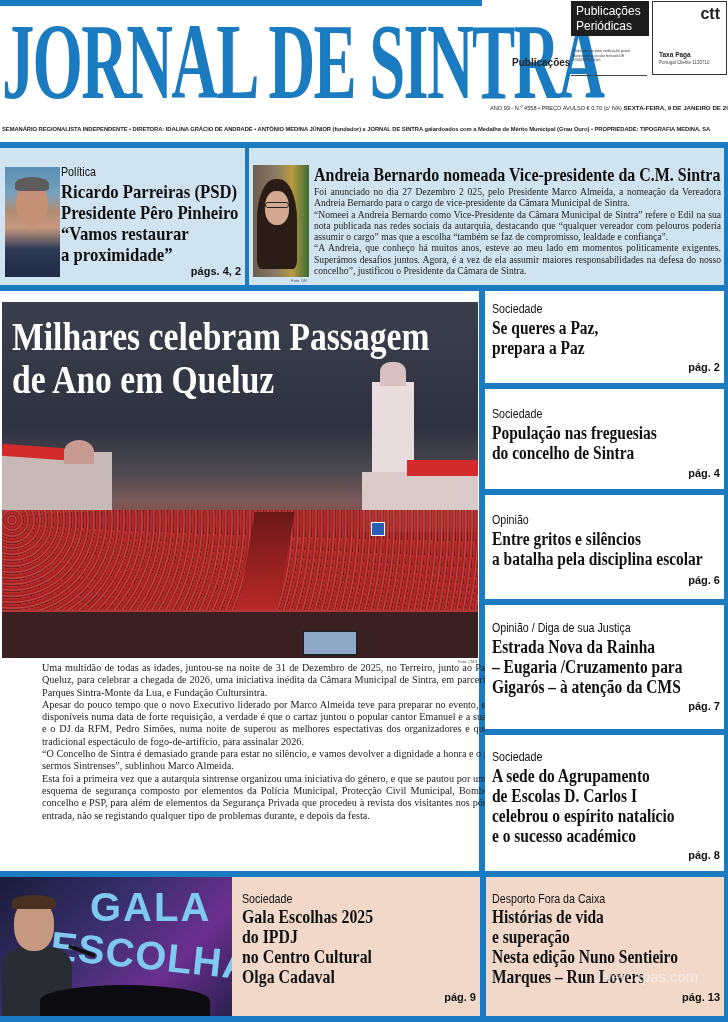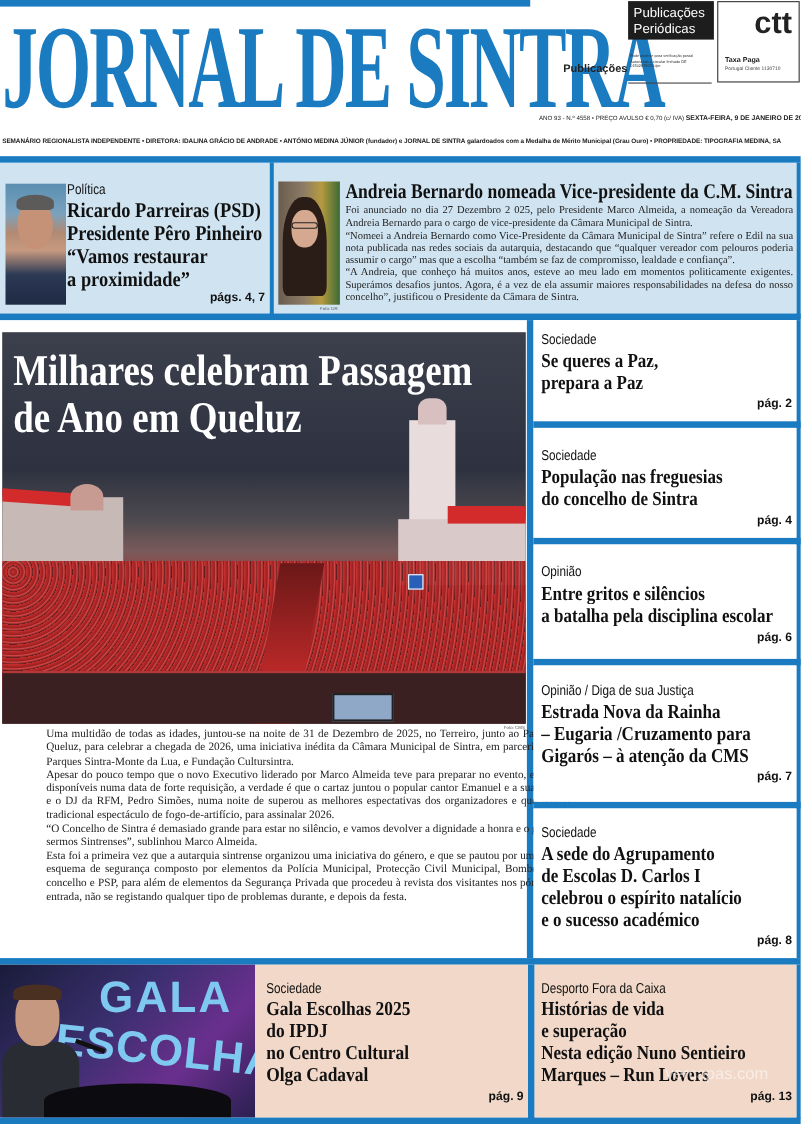--- a/index.html
+++ b/index.html
@@ -32,21 +32,21 @@
     position: absolute; left: 573px; top: 49px; width: 74px;
     font-family: "Liberation Sans", sans-serif; font-size: 3.5px; line-height: 4.5px; color: #333;
   }
   .postal-line { position: absolute; left: 571px; top: 75px; width: 76px; height: 1px; background: #444; }
   .ctt-box {
     position: absolute; left: 652px; top: 1px; width: 75px; height: 74px;
     border: 1px solid #333; background: #fff;
   }
   .ctt-logo {
     position: absolute; right: 6px; top: 3px;
-    font-family: "Liberation Sans", sans-serif; font-weight: bold; font-size: 28px; color: #222;
+    font-family: "Liberation Sans", sans-serif; font-weight: bold; font-size: 16px; color: #222;
   }
   .taxa-paga {
     position: absolute; left: 6px; top: 49px;
     font-family: "Liberation Sans", sans-serif; font-weight: bold; font-size: 6.5px; color: #222;
   }
   .taxa-sub {
     position: absolute; left: 6px; top: 58px;
     font-family: "Liberation Sans", sans-serif; font-size: 4.5px; line-height: 5px; color: #444;
   }
 
@@ -136,21 +136,21 @@
     <div style="position:absolute;left:11px;top:16px;width:32px;height:44px;border-radius:45% 45% 50% 50%;background:#c69277;"></div>
     <div style="position:absolute;left:10px;top:10px;width:34px;height:14px;border-radius:50% 50% 20% 20%;background:#5d5a5a;"></div>
   </div>
   <div style="position:absolute;left:61px;top:16px;">
     <div class="section-label">Política</div>
     <div class="headline" style="font-size:19px;line-height:21px;transform:scaleX(0.88);margin-top:2px;">Ricardo Parreiras (PSD)</div>
     <div class="headline" style="font-size:19px;line-height:21px;transform:scaleX(0.88);">Presidente Pêro Pinheiro</div>
     <div class="headline" style="font-size:19px;line-height:21px;transform:scaleX(0.88);">“Vamos restaurar</div>
     <div class="headline" style="font-size:19px;line-height:21px;transform:scaleX(0.88);">a proximidade”</div>
   </div>
-  <div class="pag" style="top:117px;">págs. 4, 7</div>
+  <div class="pag" style="top:117px;">págs. 4, 2</div>
 </div>
 
 <div class="box box-light" style="left:249px;top:148px;width:475px;height:137px;">
   <div class="photo" style="left:4px;top:17px;width:56px;height:112px;background:linear-gradient(90deg,#6b5d4e 0%,#8a7a66 40%,#b79a3f 70%,#3b6b35 100%);">
     <div style="position:absolute;left:4px;top:14px;width:40px;height:90px;border-radius:45% 45% 10% 10%;background:#2a1d18;"></div>
     <div style="position:absolute;left:12px;top:26px;width:24px;height:34px;border-radius:45%;background:#d5a98f;"></div>
     <div style="position:absolute;left:12px;top:37px;width:24px;height:6px;border:1px solid #222;border-radius:3px;"></div>
   </div>
   <div class="photo-credit" style="left:42px;top:130px;">Foto: DR</div>
   <div class="headline" style="position:absolute;left:65px;top:16px;font-size:19px;line-height:21px;transform:scaleX(0.84);">Andreia Bernardo nomeada Vice-presidente da C.M. Sintra</div>

